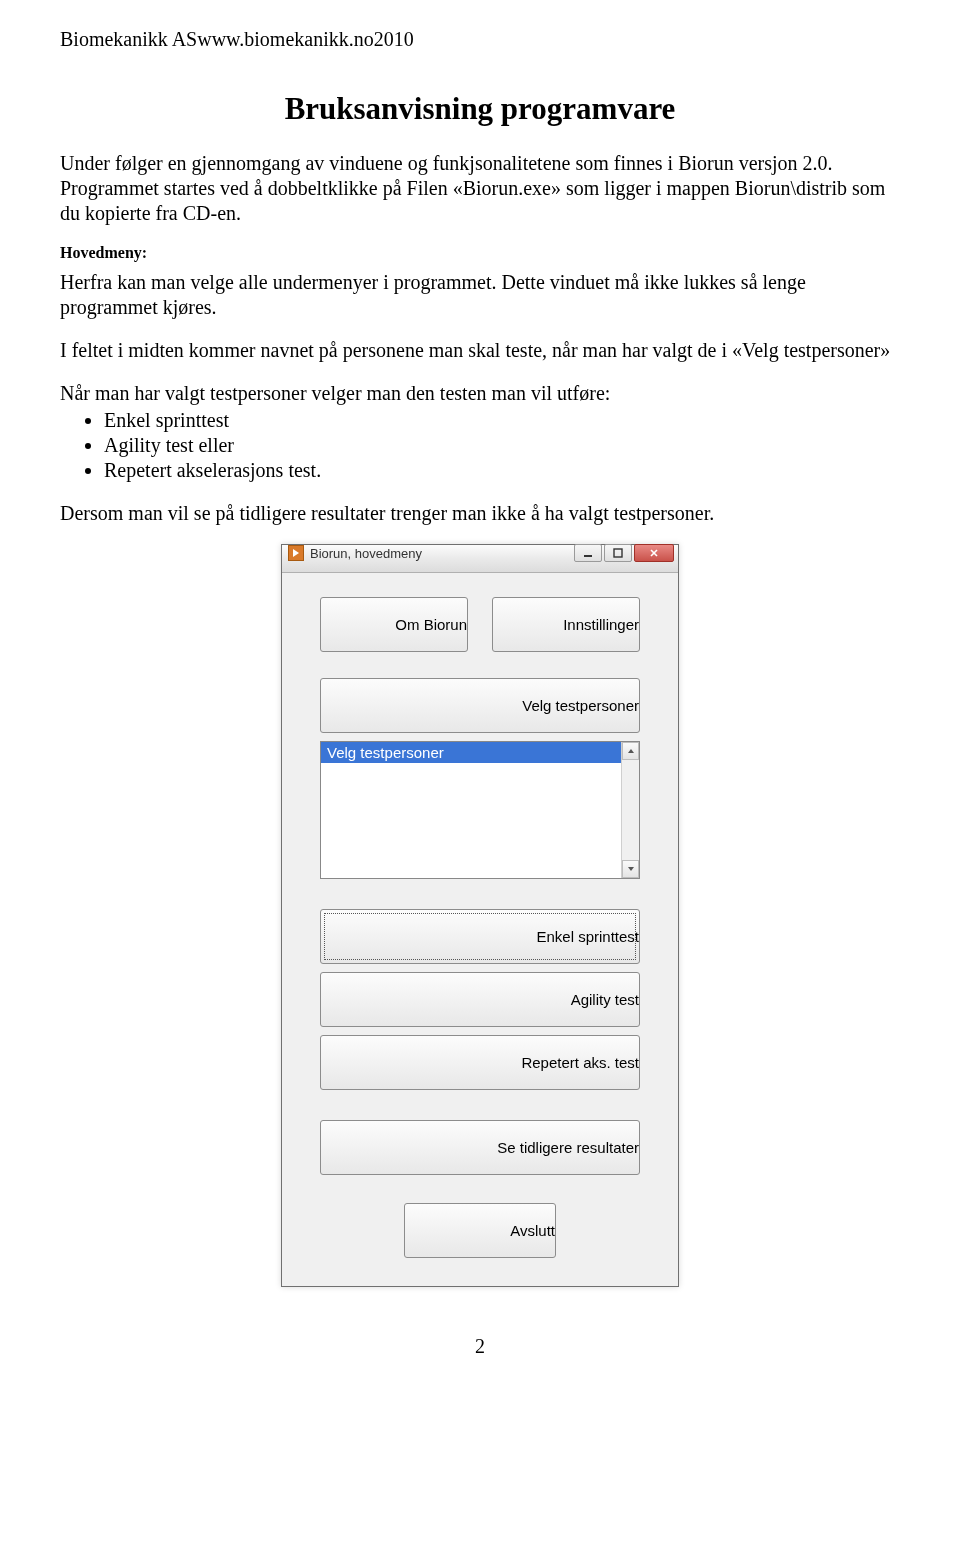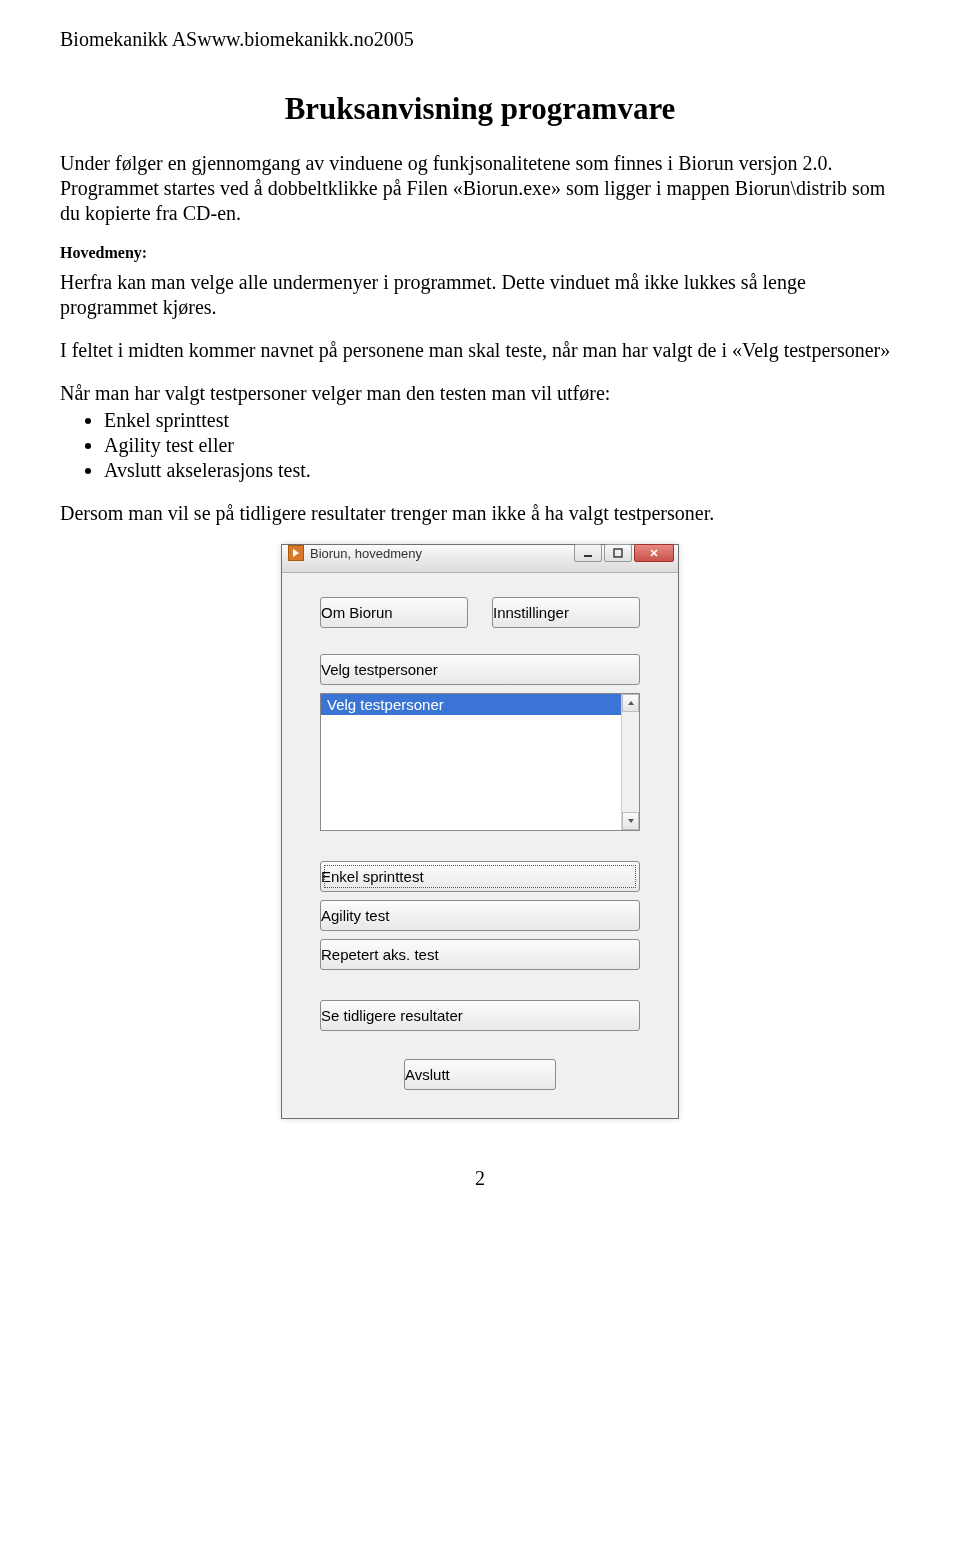--- a/index.html
+++ b/index.html
@@ -87,22 +87,22 @@
   .win-btn.close { background: linear-gradient(to bottom,#e98a85,#c9524a); border-color:#a03028; color:#fff; width:40px;}
   .win-btn svg { width:10px; height:10px; }
 
   .dialog-body {
     padding: 24px 38px 28px 38px;
   }
   .btn {
     background: linear-gradient(to bottom,#fcfcfc,#e8e8e8);
     border: 1px solid #8c8c8c;
     border-radius: 3px;
-    padding: 6px 0;
-    text-align: left;
+    padding: 18px 0;
+    text-align: right;
     font-size: 15px;
     cursor: default;
   }
   .btn.wide { width: 100%; }
   .row-two {
     display: flex; gap: 24px; margin-bottom: 26px;
   }
   .row-two .btn { flex: 1; }
   .spacer-lg { height: 28px; }
   .spacer-md { height: 22px; }
@@ -155,37 +155,37 @@
     font-size: 20px;
     margin-top: 48px;
   }
 </style>
 </head>
 <body>
 
 <div class="doc-header">
   <span>Biomekanikk AS</span>
   <span>www.biomekanikk.no</span>
-  <span>2005</span>
+  <span>2010</span>
 </div>
 
 <h1 class="doc-title">Bruksanvisning programvare</h1>
 
 <p class="body">Under følger en gjennomgang av vinduene og funkjsonalitetene som finnes i Biorun versjon 2.0. Programmet startes ved å dobbeltklikke på Filen «Biorun.exe» som ligger i mappen Biorun\distrib som du kopierte fra CD-en.</p>
 
 <h2 class="section">Hovedmeny:</h2>
 
 <p class="body">Herfra kan man velge alle undermenyer i programmet. Dette vinduet må ikke lukkes så lenge programmet kjøres.</p>
 <p class="body">I feltet i midten kommer navnet på personene man skal teste, når man har valgt de i «Velg testpersoner»</p>
 
 <p class="body" style="margin-bottom:2px">Når man har valgt testpersoner velger man den testen man vil utføre:</p>
 <ul class="bullets">
   <li>Enkel sprinttest</li>
   <li>Agility test eller</li>
-  <li>Avslutt akselerasjons test.</li>
+  <li>Repetert akselerasjons test.</li>
 </ul>
 
 <p class="body">Dersom man vil se på tidligere resultater trenger man ikke å ha valgt testpersoner.</p>
 
 <div class="dialog-wrap">
   <div class="dialog">
 
     <div class="titlebar">
       <span class="app-icon">
         <svg viewBox="0 0 10 10">

